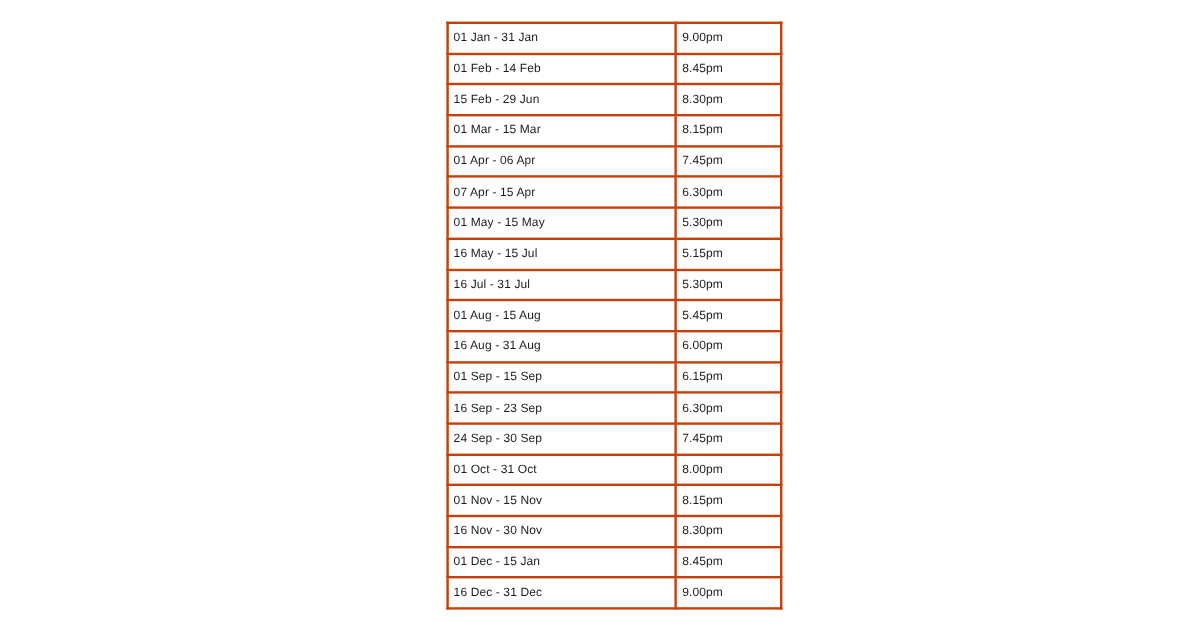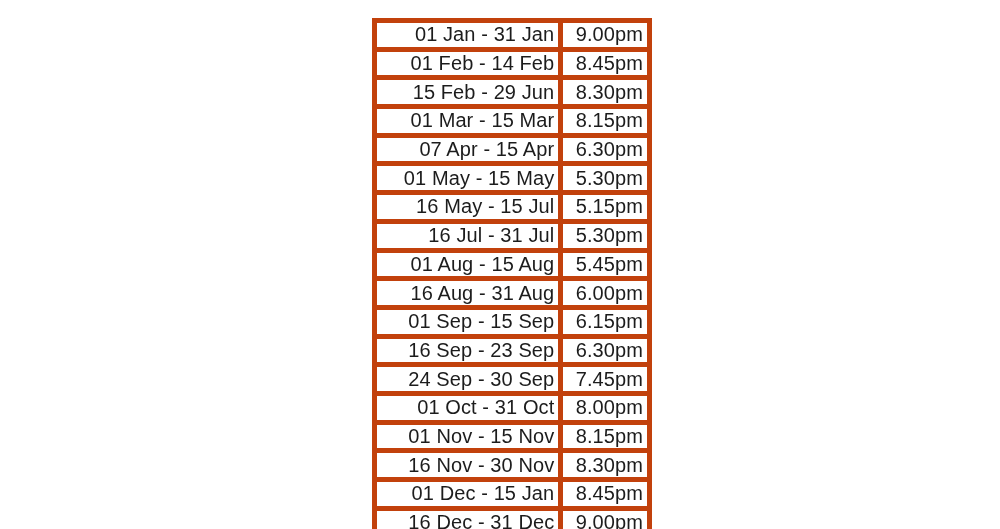--- a/index.html
+++ b/index.html
@@ -25,26 +25,26 @@
     top: 18px;
     width: 280px;
   }
   table.schedule {
     border-collapse: collapse;
     width: 280px;
     background: #ffffff;
     border: 2px solid #3a3a3a;
   }
   table.schedule td {
-    border: 5px solid #c2410c;
+    border: 2px solid #c2410c;
     height: 23.7px;
     padding: 0 4px;
-    text-align: right;
+    text-align: left;
     vertical-align: middle;
-    font-size: 20px;
+    font-size: 10px;
     color: #1c1c1c;
     letter-spacing: 0.1px;
     white-space: nowrap;
   }
   table.schedule td.range {
     width: 196px;
   }
   table.schedule td.time {
     width: 84px;
   }
@@ -64,20 +64,24 @@
             <td class="range">01 Feb - 14 Feb</td>
             <td class="time">8.45pm</td>
           </tr>
           <tr>
             <td class="range">15 Feb - 29 Jun</td>
             <td class="time">8.30pm</td>
           </tr>
           <tr>
             <td class="range">01 Mar - 15 Mar</td>
             <td class="time">8.15pm</td>
+          </tr>
+          <tr>
+            <td class="range">01 Apr - 06 Apr</td>
+            <td class="time">7.45pm</td>
           </tr>
           <tr>
             <td class="range">07 Apr - 15 Apr</td>
             <td class="time">6.30pm</td>
           </tr>
           <tr>
             <td class="range">01 May - 15 May</td>
             <td class="time">5.30pm</td>
           </tr>
           <tr>

